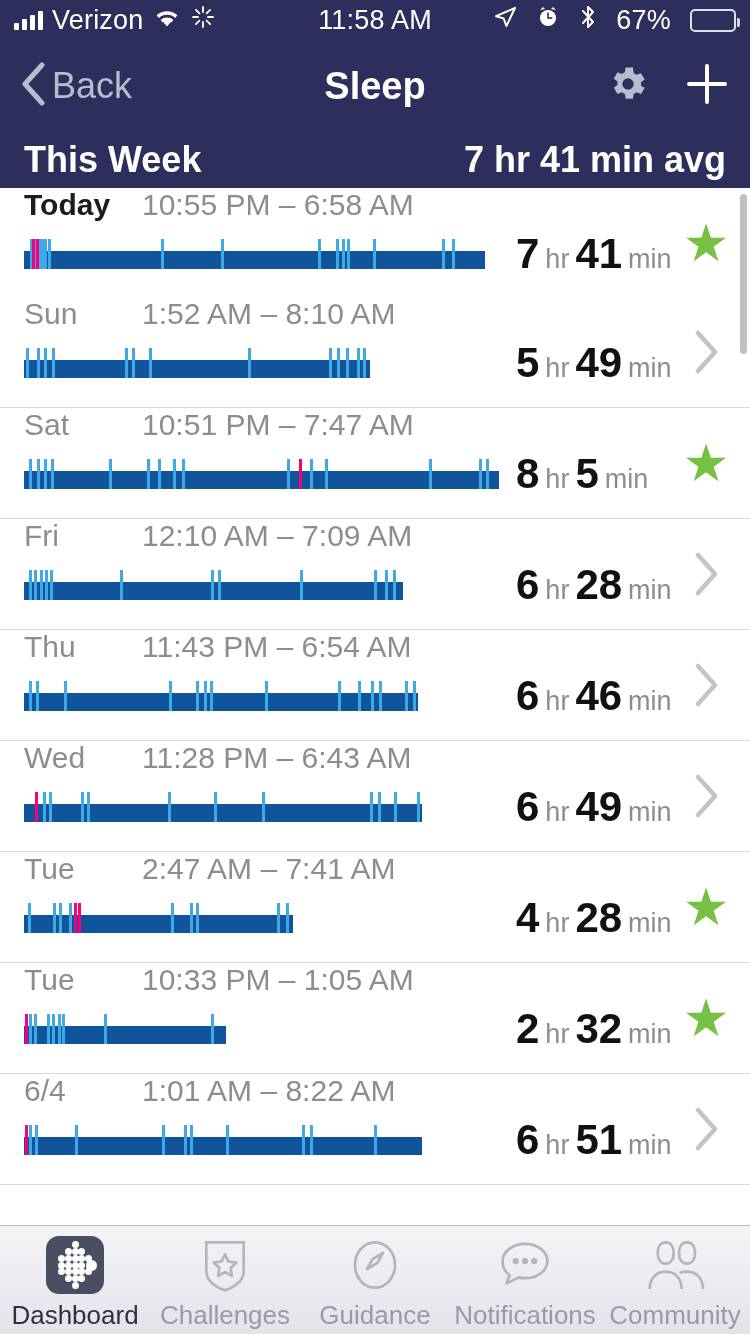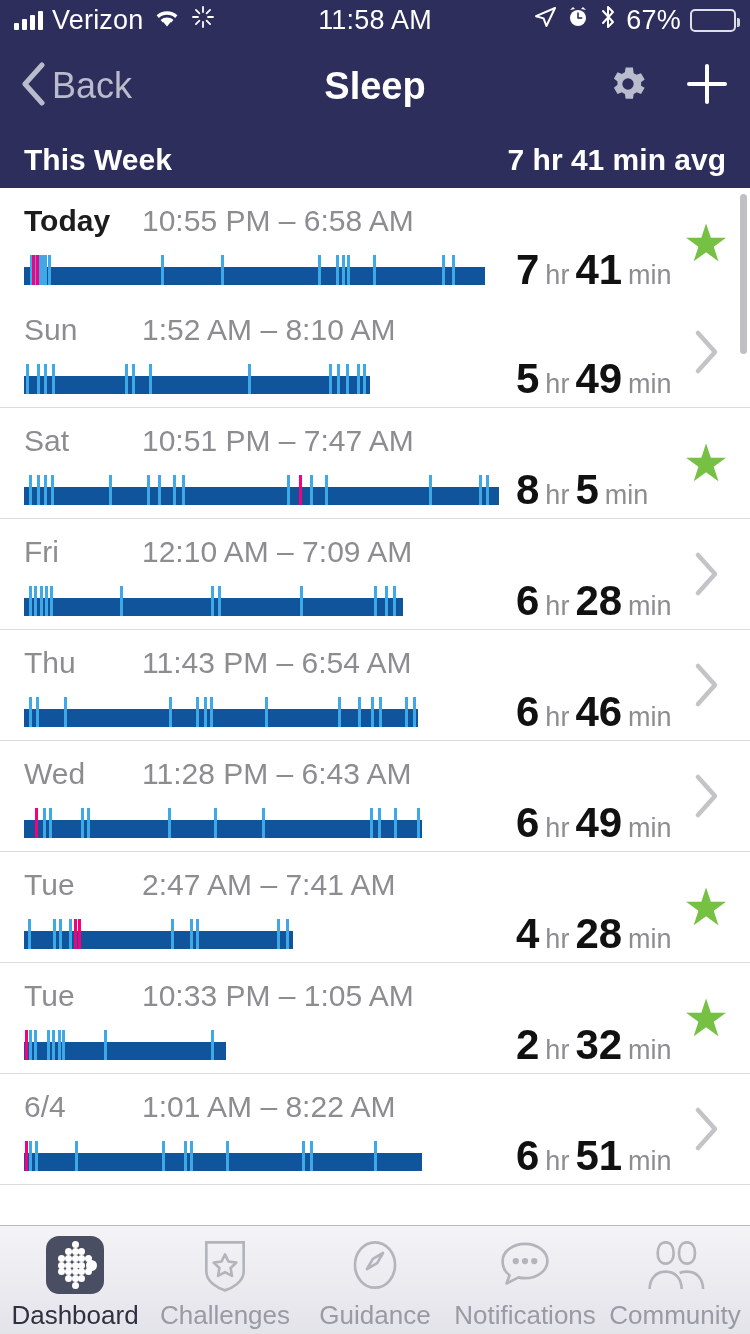--- a/index.html
+++ b/index.html
@@ -12,21 +12,21 @@
   #app { position: relative; width: 750px; height: 1334px; background: #fff; }
 
   
   .statusbar {
     height: 40px; background: #2d2e5c; color: #fff;
     display: flex; align-items: center; padding: 0 14px;
     font-size: 27px; letter-spacing: .2px;
   }
   .sb-left { display: flex; align-items: center; gap: 9px; flex: 1; }
   .sb-center { flex: 0 0 auto; font-weight: 500; }
-  .sb-right { display: flex; align-items: center; gap: 9px; flex: 1; justify-content: flex-end; }
+  .sb-right { display: flex; align-items: center; gap: 19px; flex: 1; justify-content: flex-end; }
   .bars { display: flex; align-items: flex-end; gap: 3px; height: 20px; }
   .bars i { display: block; width: 5px; background: #fff; border-radius: 1px; }
   .bars i:nth-child(1) { height: 7px; }
   .bars i:nth-child(2) { height: 11px; }
   .bars i:nth-child(3) { height: 15px; }
   .bars i:nth-child(4) { height: 19px; }
   .carrier { font-size: 27px; }
   .battery-shell {
     width: 46px; height: 23px; border: 2px solid rgba(255,255,255,.85);
     border-radius: 5px; padding: 2px; position: relative;
@@ -47,31 +47,31 @@
   .nav-title {
     position: absolute; left: 0; right: 0; text-align: center;
     font-size: 38px; font-weight: bold; pointer-events: none;
   }
   .nav-right { margin-left: auto; display: flex; align-items: center; gap: 34px; z-index: 2; }
 
   
   .section-head {
     background: #2d2e5c; color: #fff; height: 56px;
     display: flex; align-items: center; justify-content: space-between;
-    padding: 0 24px; font-size: 30px; font-weight: bold;
+    padding: 0 24px; font-size: 36px; font-weight: bold;
   }
 
   
   .scroll-area { position: relative; }
   .sleep-row {
     position: relative; background: #fff; height: 111px;
     border-bottom: 1px solid #dcdcdc; padding: 0 24px;
   }
   .sleep-row.today { height: 109px; border-bottom: none; }
-  .row-top { display: flex; align-items: baseline; padding-top: 16px; }
+  .row-top { display: flex; align-items: baseline; padding-top: 0; }
   .row-day {
     width: 118px; font-size: 30px; color: #8d8d91; flex: 0 0 auto;
   }
   .sleep-row.today .row-day { color: #1c1c1c; font-weight: bold; }
   .row-time { font-size: 30px; color: #8d8d91; }
 
   .row-bottom { display: flex; align-items: center; margin-top: 8px; }
   .bar-wrap { flex: 0 0 auto; width: 480px; }
   .bar {
     position: relative; height: 30px; width: 100%;

